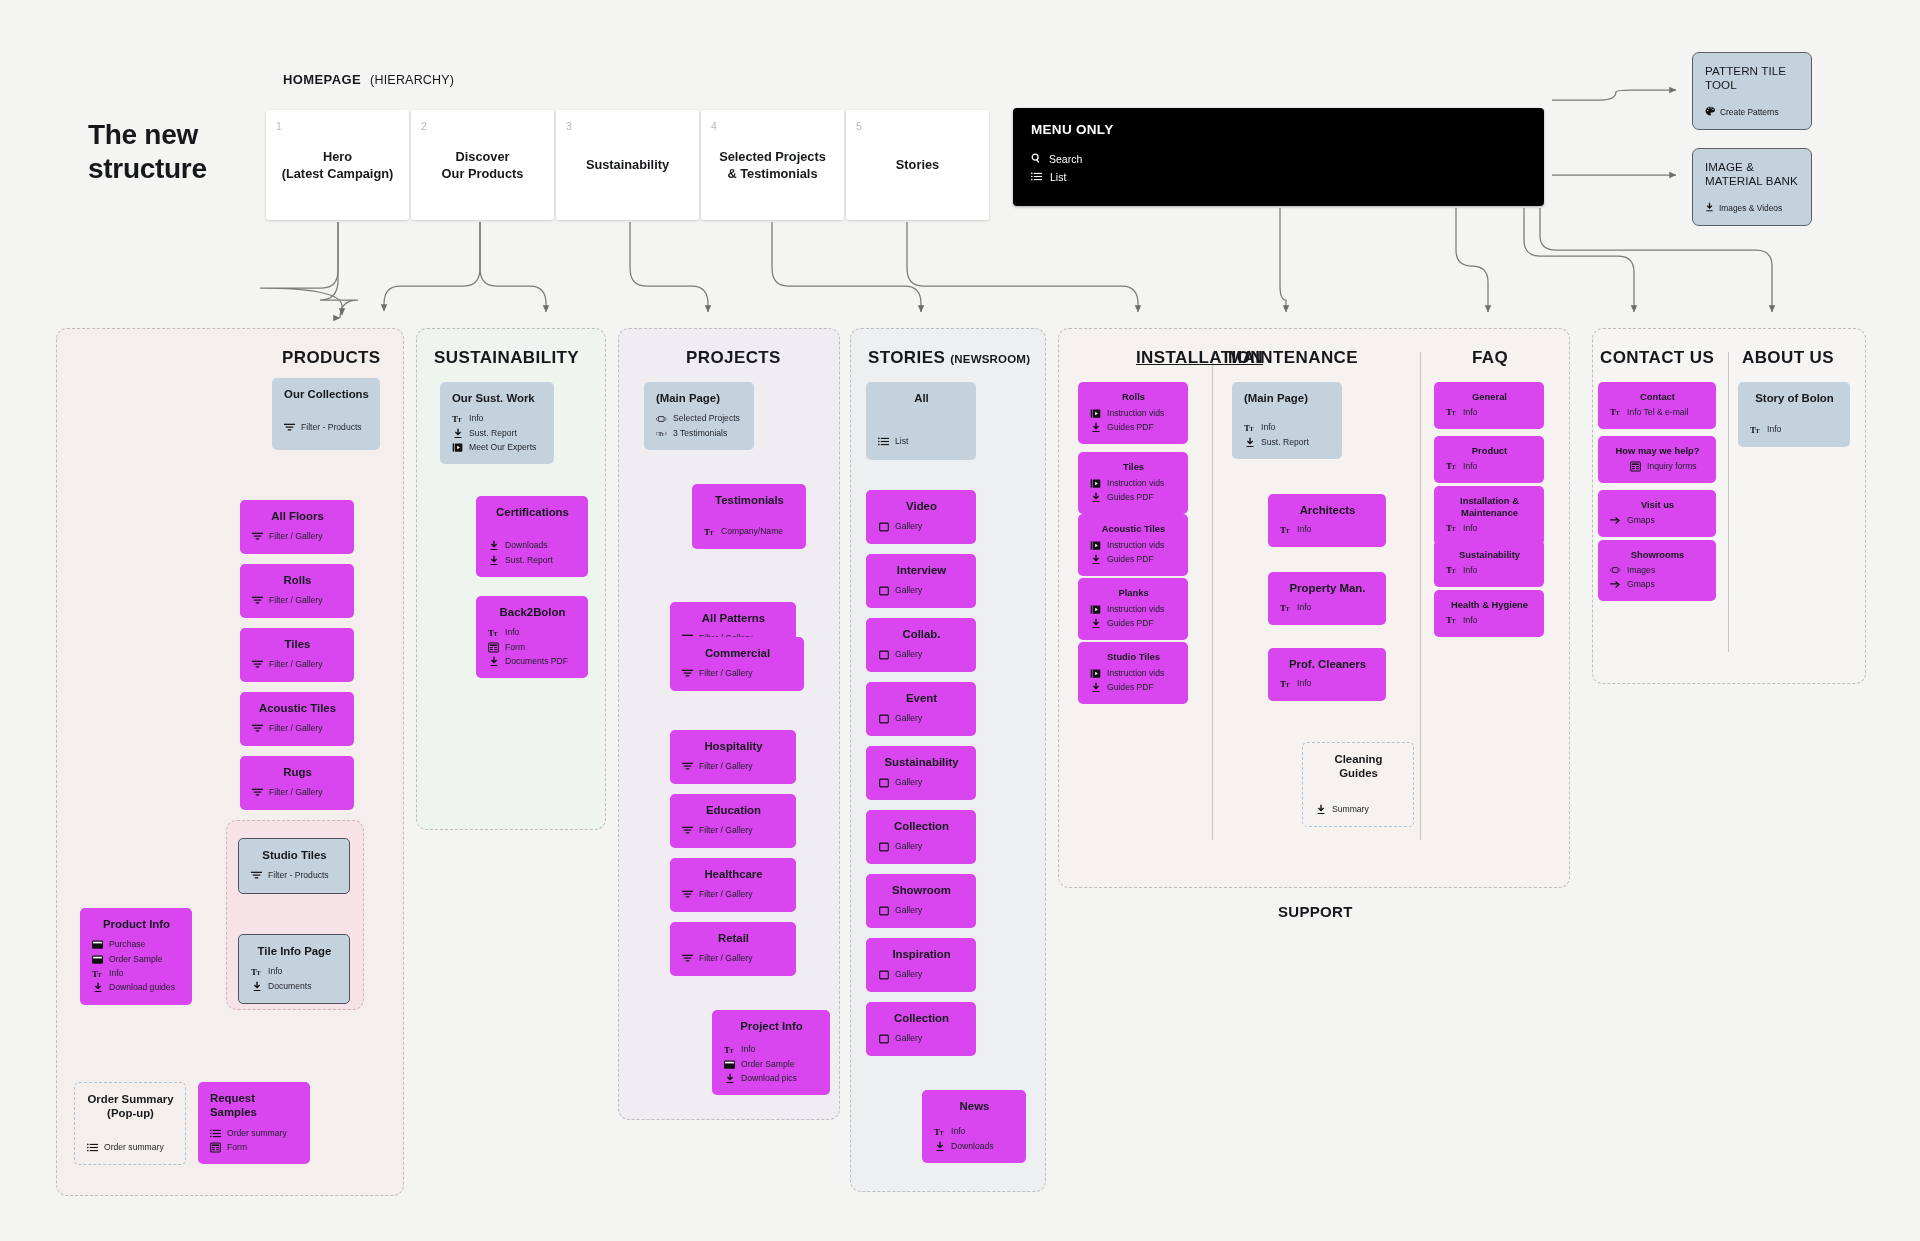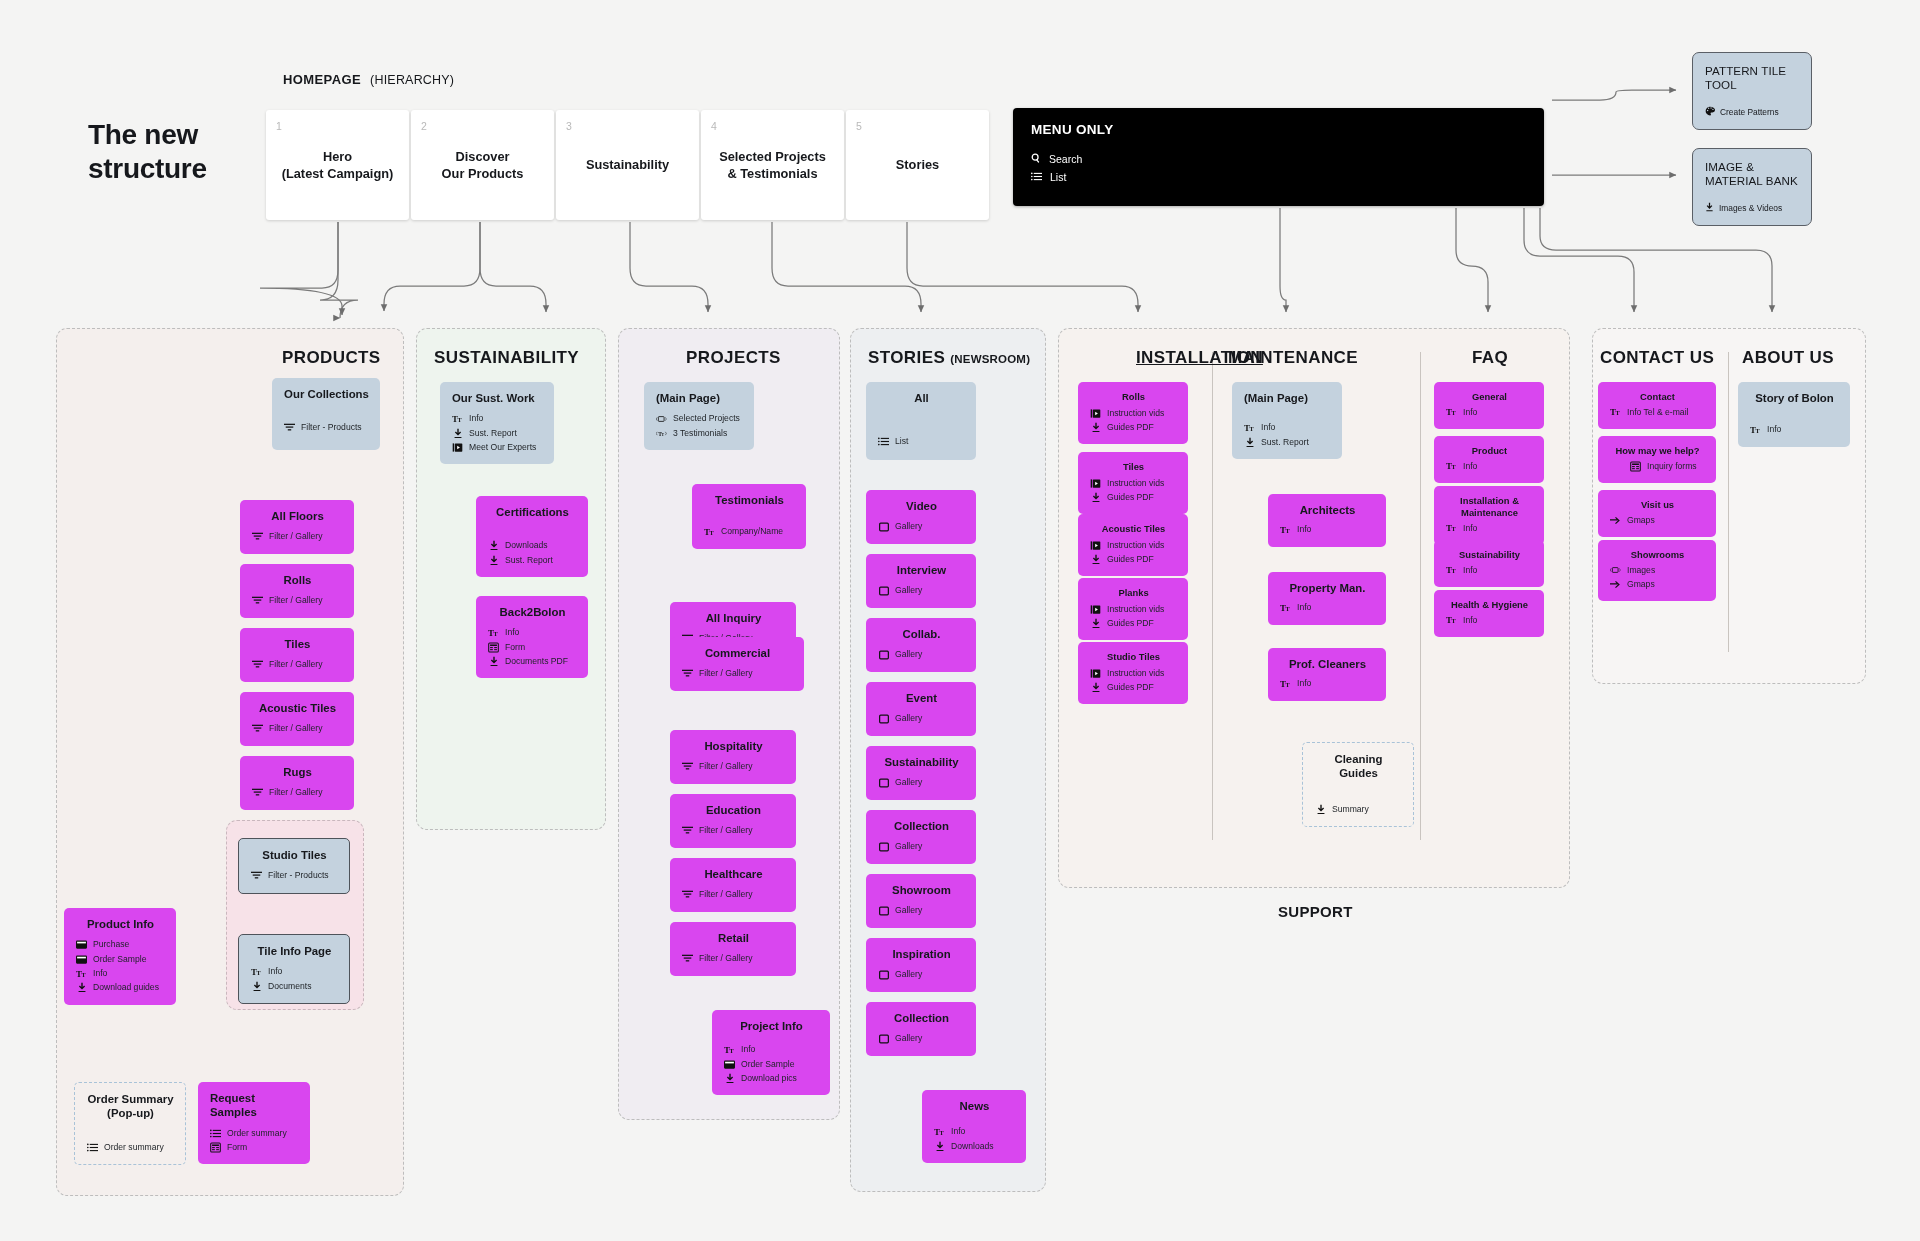--- a/index.html
+++ b/index.html
@@ -413,21 +413,21 @@
         <div class="it">
           <span class="ic">
             <svg width="10" height="11" viewBox="0 0 14 16">
               <path fill="#111" d="M6 1h2v6.2l2.1-2.1 1.4 1.4L7 11 2.5 6.5l1.4-1.4L6 7.2V1zM2 13h10v1.6H2z"></path>
             </svg>
           </span>
           <span>Documents</span>
         </div>
       </div>
     </div>
-    <div class="node" style="left: 64px; top: 908px; width: 112px;">
+    <div class="node" style="left: 80px; top: 908px; width: 112px;">
       <div class="nt">Product Info</div>
       <div class="items">
         <div class="it">
           <span class="ic">
             <svg width="11" height="9" viewBox="0 0 16 12">
               <rect x="0" y="0" width="16" height="12" rx="1.6" fill="#111"></rect>
               <rect x="1.6" y="2" width="12.8" height="2.4" fill="#fff"></rect>
             </svg>
           </span>
           <span>Purchase</span>
@@ -633,21 +633,21 @@
             <svg width="11" height="10" viewBox="0 0 16 13">
               <text x="0" y="11" font-family="Liberation Serif, serif" font-size="13" font-weight="700" fill="#111">T</text>
               <text x="8" y="11" font-family="Liberation Serif, serif" font-size="9" font-weight="700" fill="#111">T</text>
             </svg>
           </span>
           <span>Company/Name</span>
         </div>
       </div>
     </div>
     <div class="node" style="left: 670px; top: 602px; width: 126px;">
-      <div class="nt">All Inquiry</div>
+      <div class="nt">All Patterns</div>
       <div class="items">
         <div class="it">
           <span class="ic">
             <svg width="11" height="9" viewBox="0 0 16 13">
               <rect x="0" y="1" width="16" height="1.8" fill="#111"></rect>
               <rect x="2.5" y="5" width="11" height="1.8" fill="#111"></rect>
               <rect x="5.5" y="9" width="5" height="1.8" fill="#111"></rect>
             </svg>
           </span>
           <span>Filter / Gallery</span>

